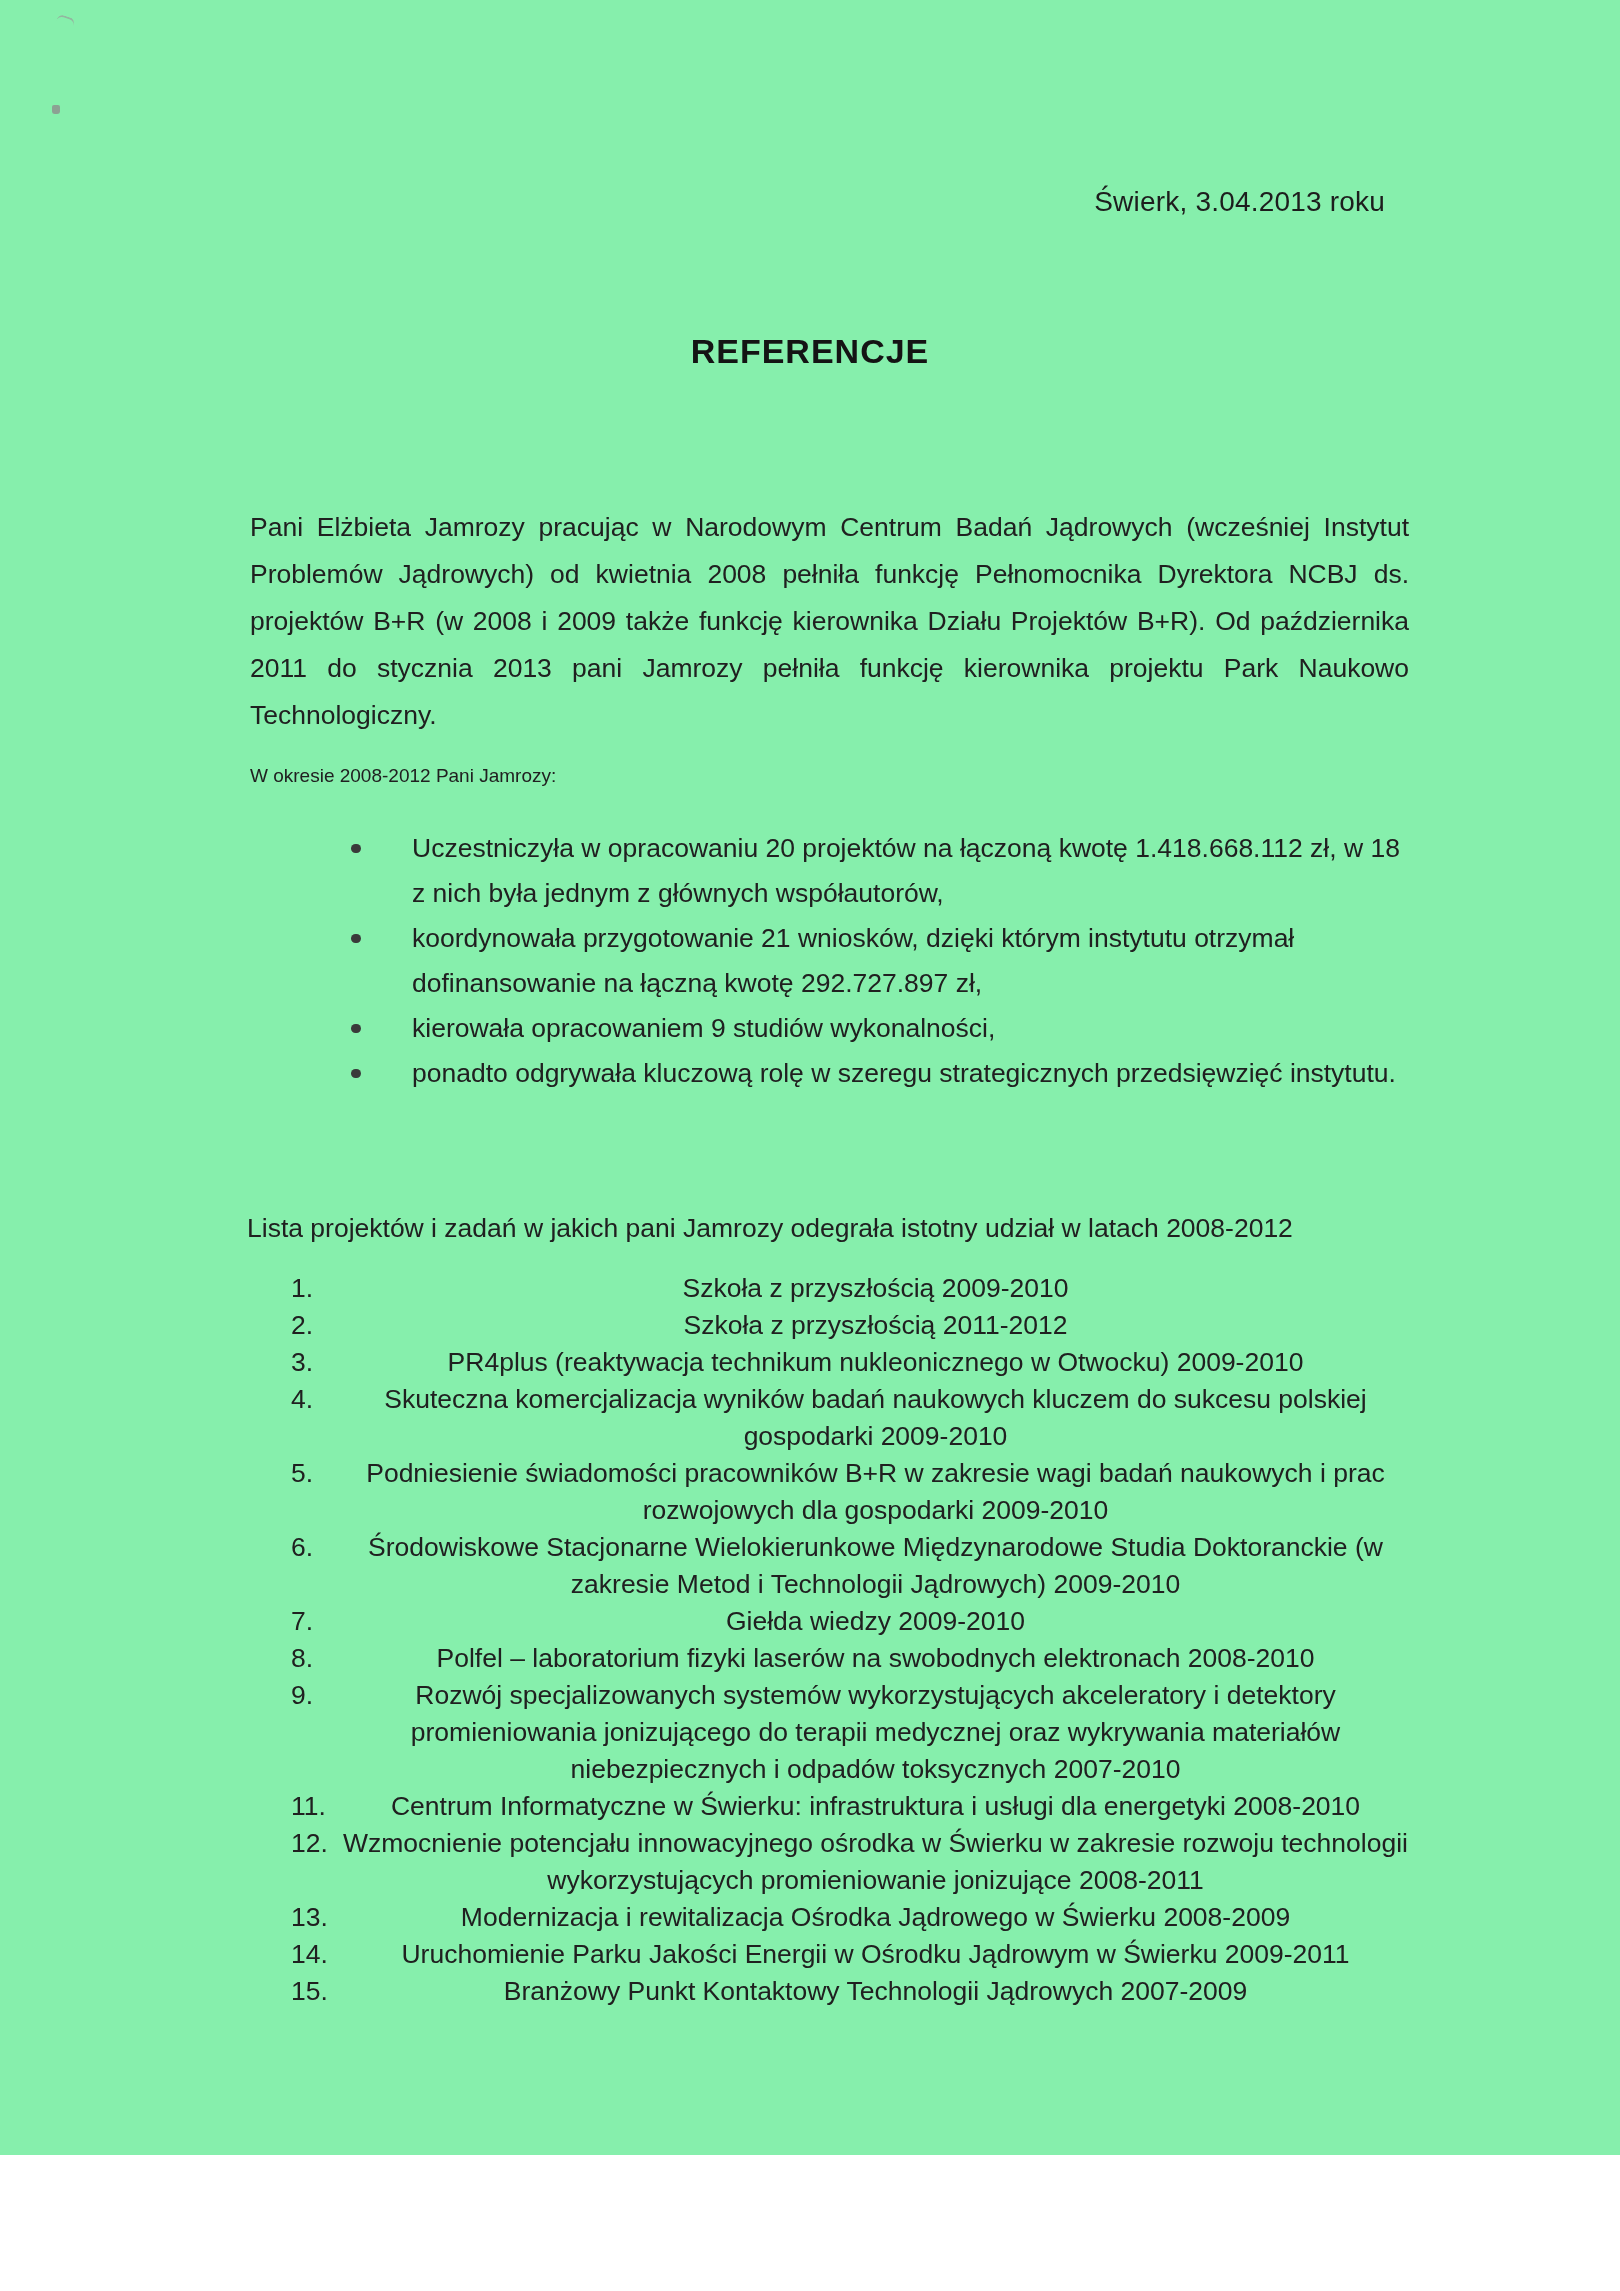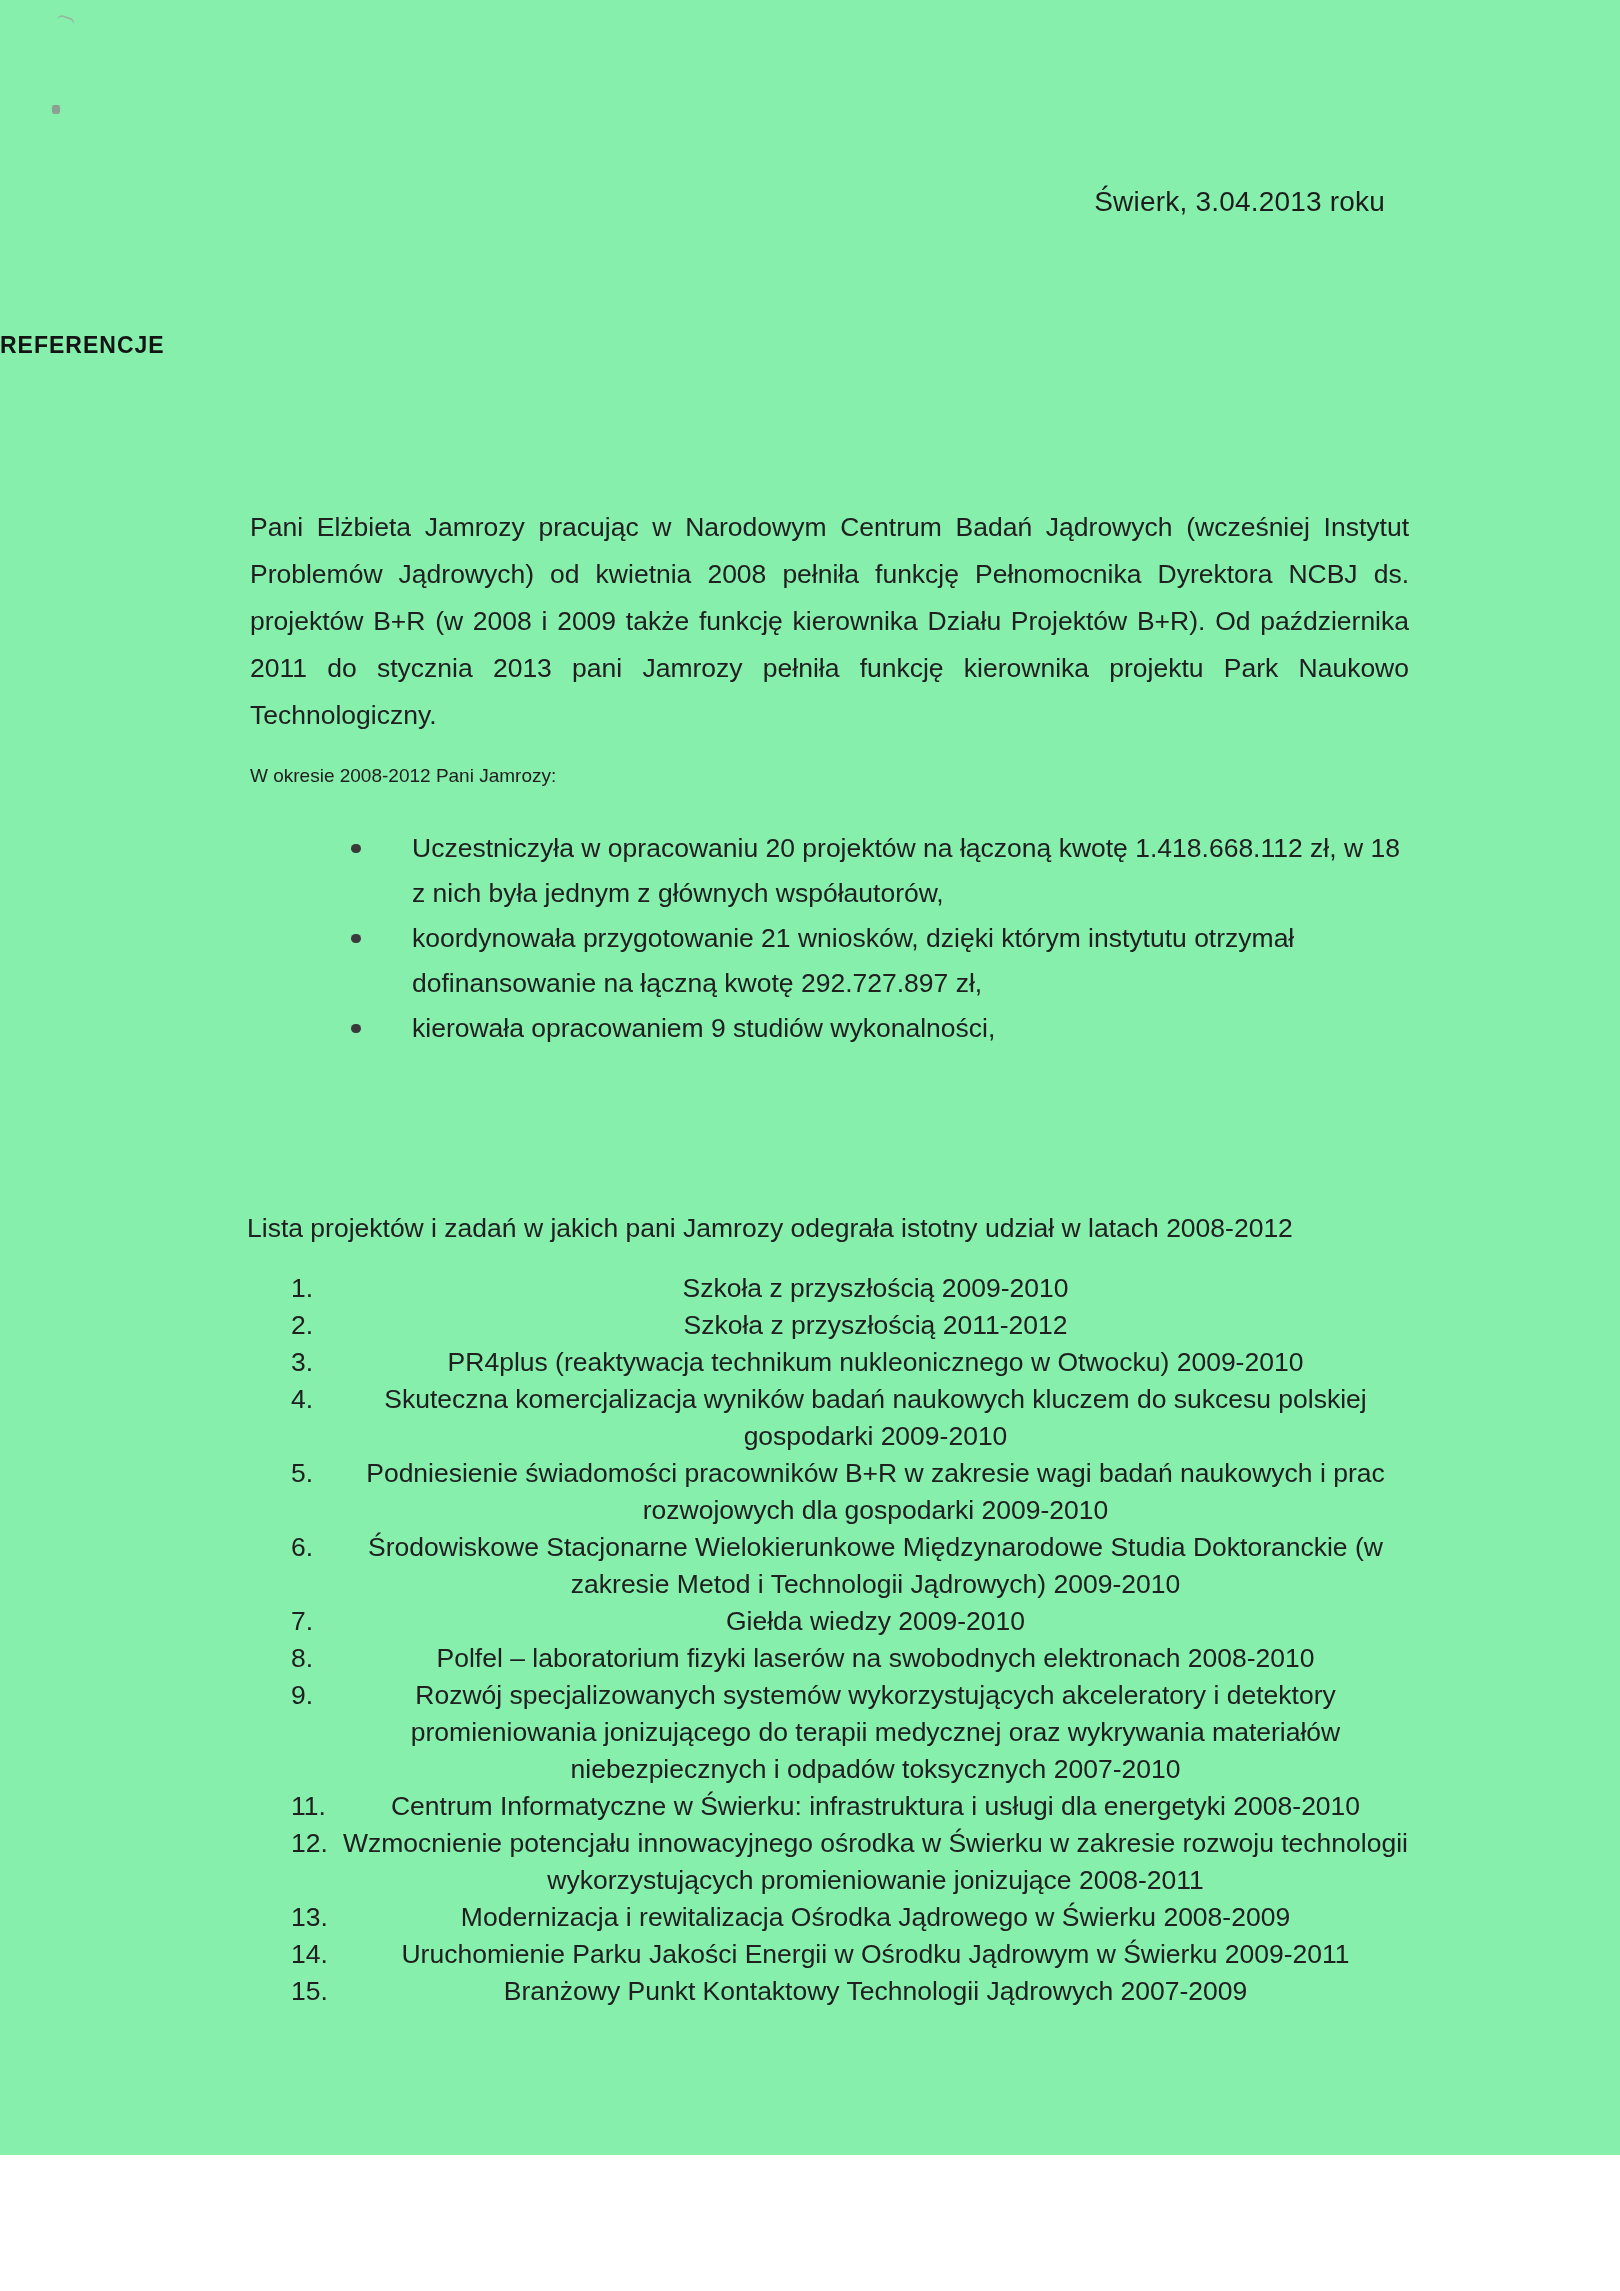--- a/index.html
+++ b/index.html
@@ -49,21 +49,22 @@
     letter-spacing: 0.2px;
     color: #1d1d1d;
     white-space: nowrap;
   }
 
   .doc-title {
     position: absolute;
     top: 332px;
     left: 0;
     width: 100%;
-    font-size: 23px;
+    text-align: center;
+    font-size: 34px;
     font-weight: 700;
     letter-spacing: 1px;
     color: #141414;
   }
 
   .intro-paragraph {
     position: absolute;
     top: 504px;
     left: 250px;
     width: 1159px;
@@ -174,20 +175,26 @@
       </div>
 
       <div class="achievement">
         <span class="bullet-cell">
           <span class="bullet-dot"></span>
         </span>
         <span class="achievement-text">kierowała opracowaniem 9 studiów wykonalności,</span>
       </div>
 
 
+      <div class="achievement">
+        <span class="bullet-cell">
+          <span class="bullet-dot"></span>
+        </span>
+        <span class="achievement-text">ponadto odgrywała kluczową rolę w szeregu strategicznych przedsięwzięć instytutu.</span>
+      </div>
     </div>
 
   <div class="projects-heading">Lista projektów i zadań w jakich pani Jamrozy odegrała istotny udział w latach 2008-2012</div>
 
   <div class="projects">
 
       <div class="project">
         <span class="project-num">1.</span>
         <span class="project-text">Szkoła z przyszłością 2009-2010</span>
       </div>

